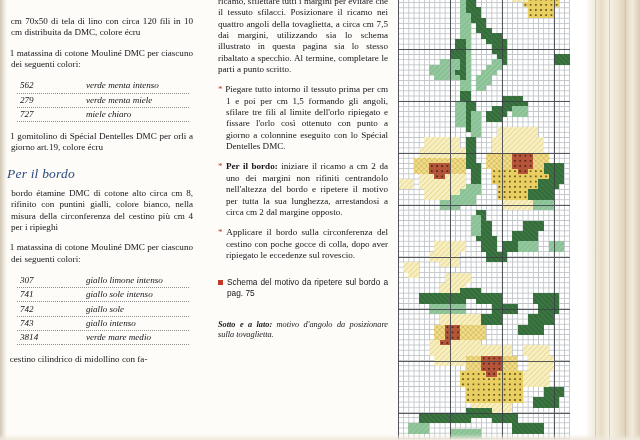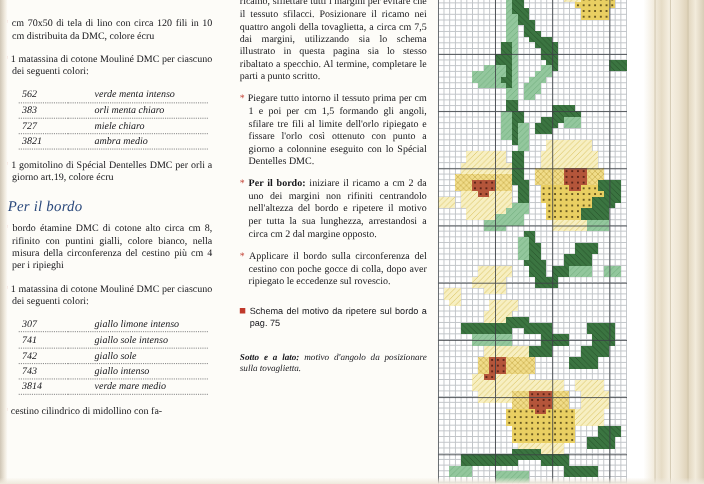--- a/index.html
+++ b/index.html
@@ -179,30 +179,26 @@
       <span>1 matassina di cotone Mouliné DMC per ciascuno dei seguenti colori:</span>
     </p>
 
     <table class="colors">
       <tbody>
         <tr>
           <td class="num">562</td>
           <td class="nm">verde menta intenso</td>
         </tr>
         <tr>
-          <td class="num">383</td>
-          <td class="nm">orli menta chiaro</td>
+          <td class="num">279</td>
+          <td class="nm">verde menta miele</td>
         </tr>
         <tr>
           <td class="num">727</td>
           <td class="nm">miele chiaro</td>
-        </tr>
-        <tr>
-          <td class="num">3821</td>
-          <td class="nm">ambra medio</td>
         </tr>
       </tbody>
     </table>
 
     <p class="para hang">
       <span class="bullet">*</span>
       <span>1 gomitolino di Spécial Dentelles DMC per orli a giorno art.19, colore écru</span>
     </p>
 
     <h2 class="section">Per il bordo</h2>

